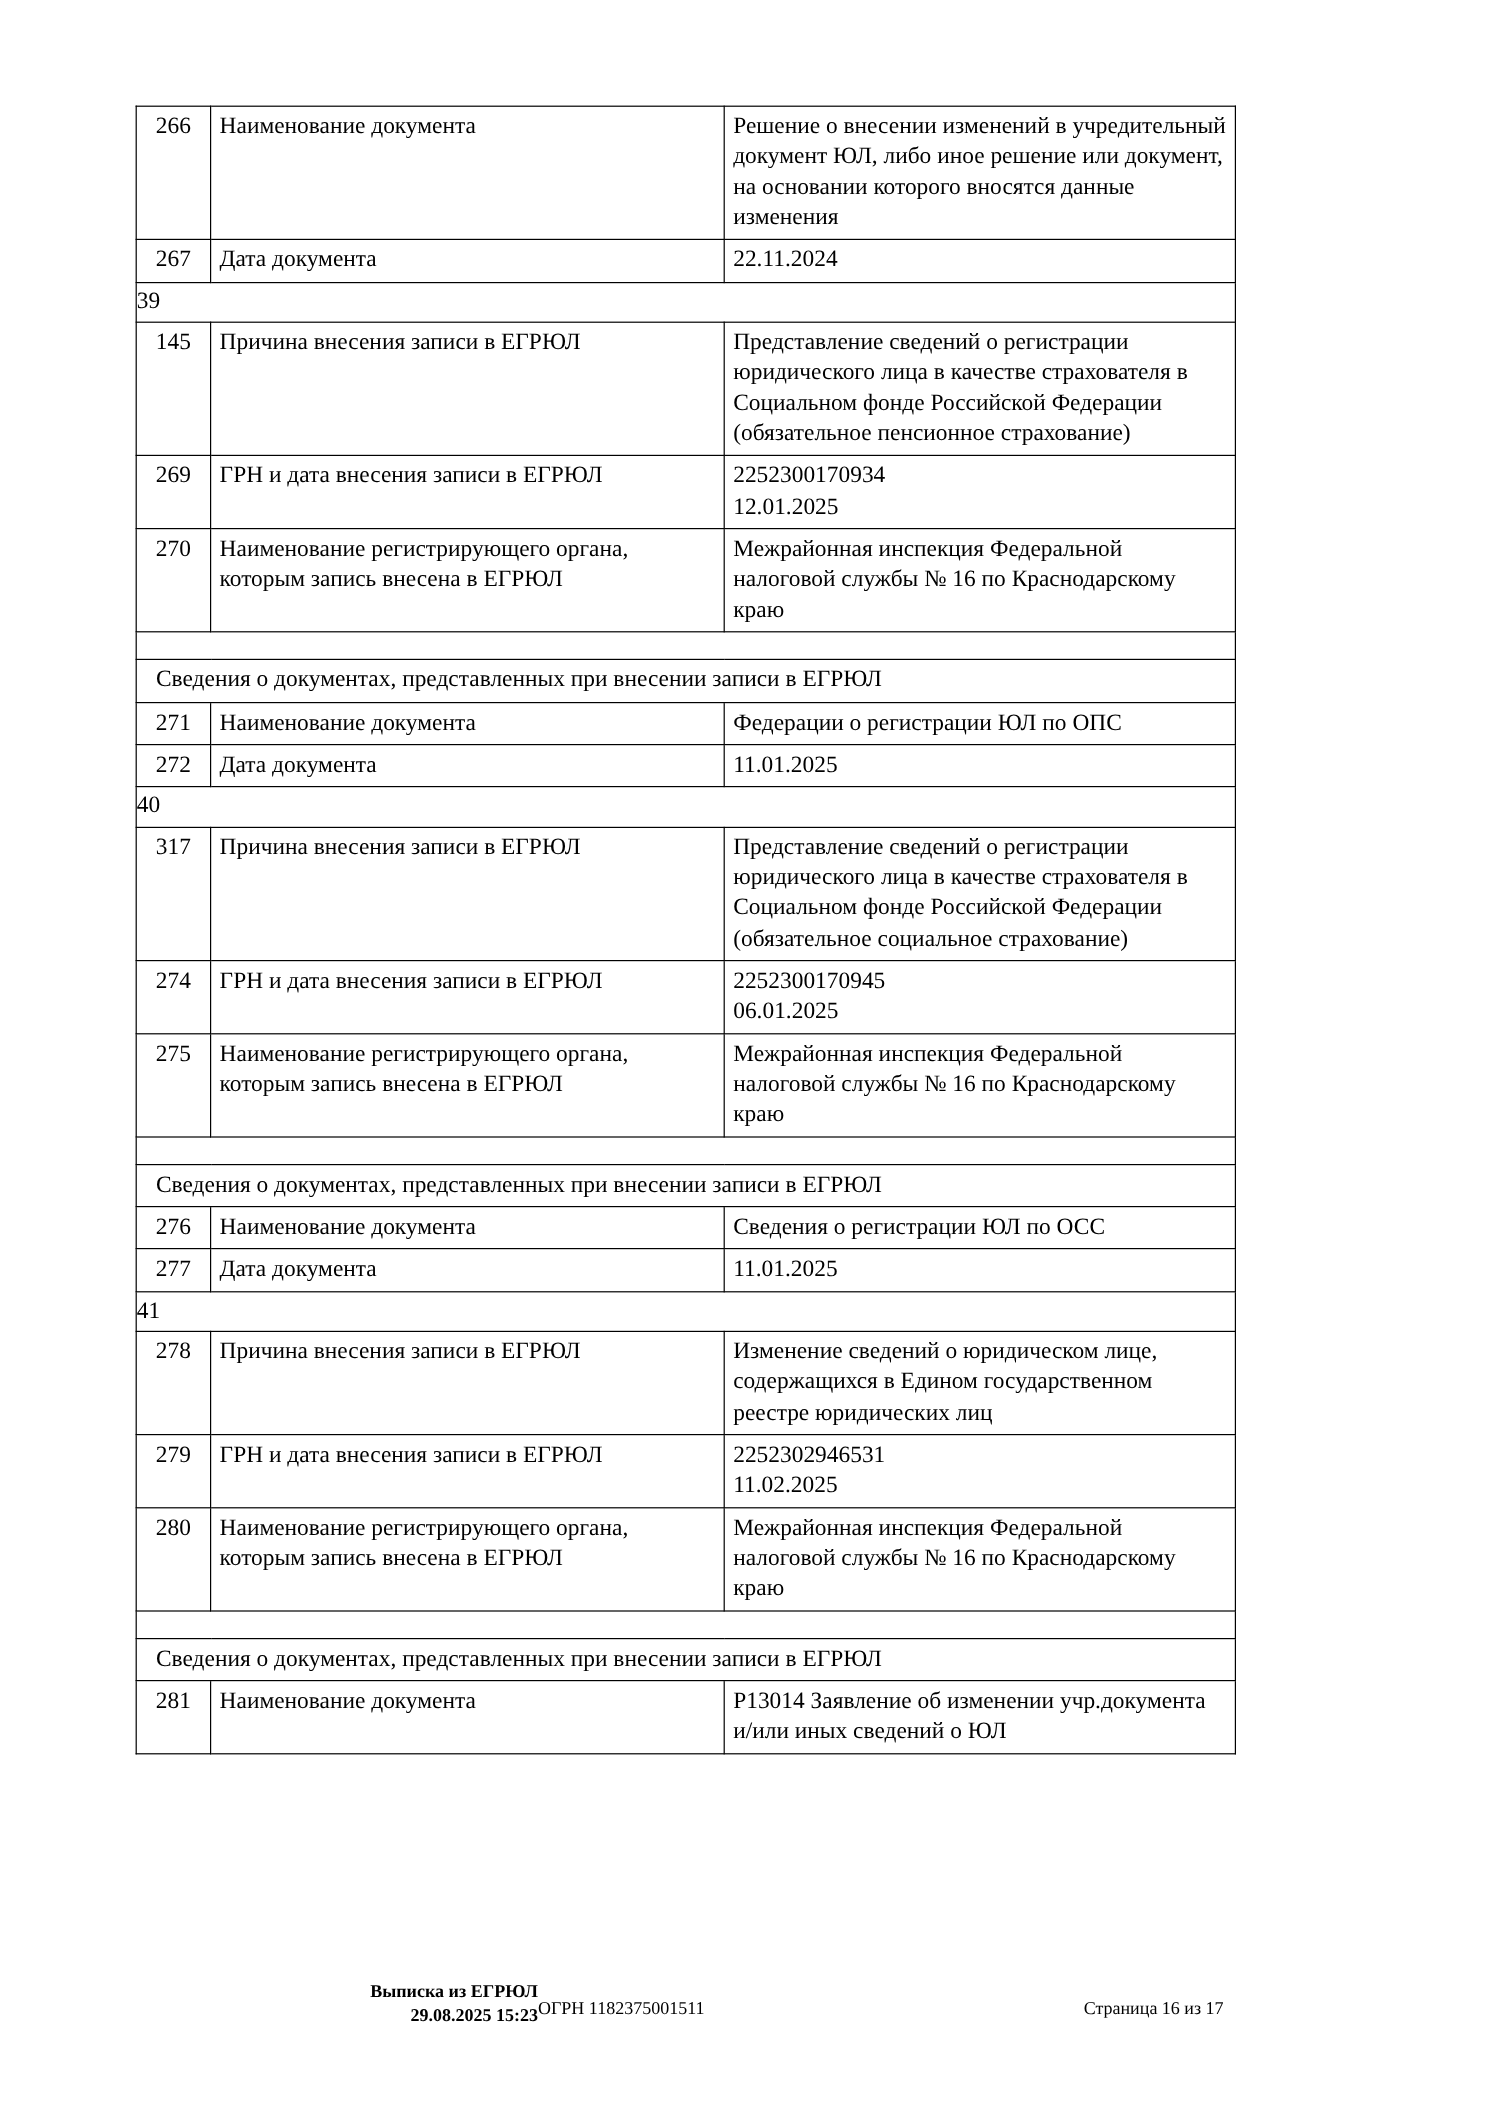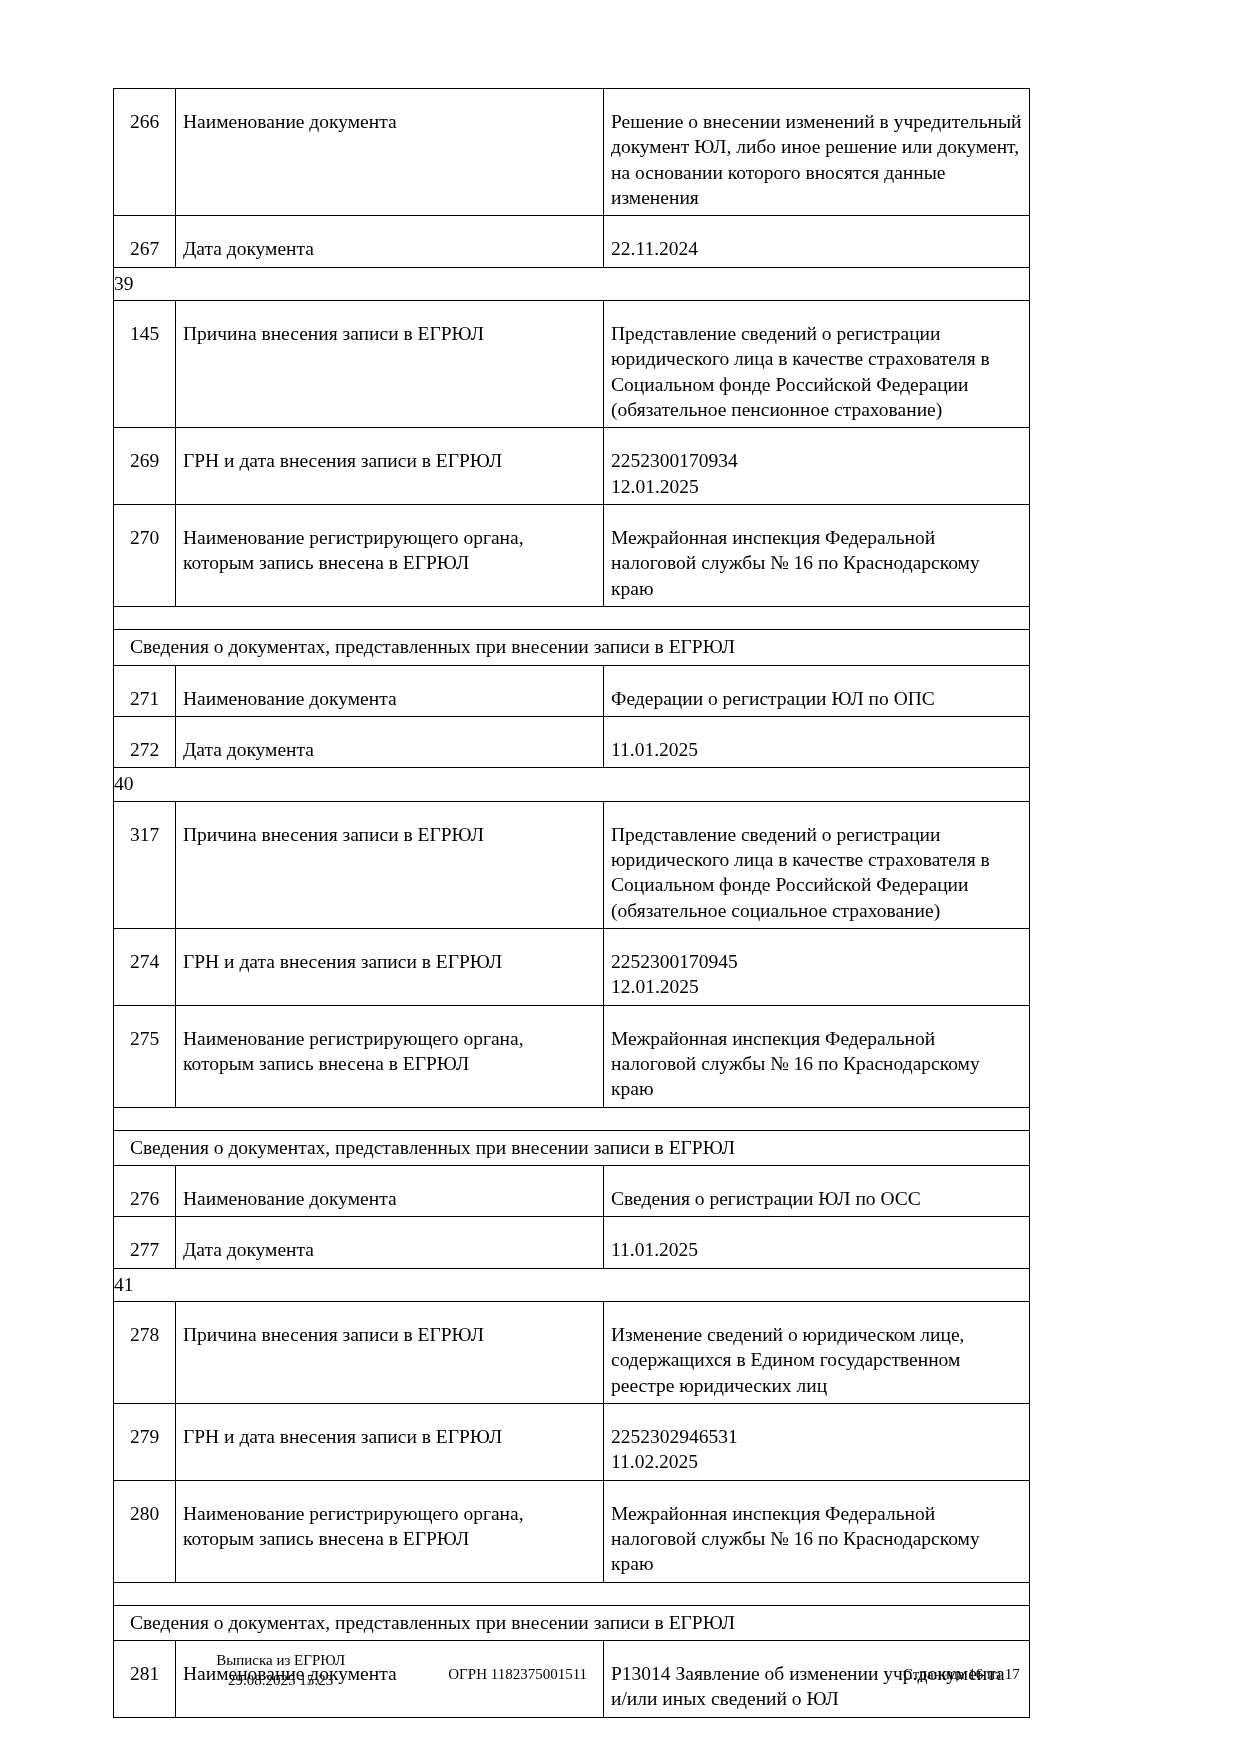--- a/index.html
+++ b/index.html
@@ -26,21 +26,21 @@
     top: 88px;
     width: 916px;
     border-collapse: collapse;
     table-layout: fixed;
     font-size: 19.5px;
     line-height: 1.30;
   }
   .doc-table td {
     border: 1px solid #000000;
     vertical-align: top;
-    padding: 20px 7px 5px 7px;
+    padding: 4px 7px 5px 7px;
   }
   col.c-num { width: 62px; }
   col.c-label { width: 428px; }
   col.c-value { width: 426px; }
 
   .num {
     text-align: center;
   }
   .spacer td {
     height: 22px;
@@ -65,21 +65,22 @@
     font-size: 15px;
     line-height: 1.35;
   }
   .footer-row {
     display: flex;
     align-items: flex-start;
     justify-content: space-between;
   }
   .footer-left {
     width: 33%;
-    text-align: center;
+    text-align: right;
+    font-weight: bold;
   }
   .footer-center {
     width: 34%;
     padding-top: 14px;
   }
   .footer-right {
     width: 33%;
     text-align: center;
     padding-top: 14px;
   }
@@ -147,21 +148,21 @@
         </tr>
         <tr>
           <td class="num">317</td>
           <td>Причина внесения записи в ЕГРЮЛ</td>
           <td class="multiline">Представление сведений о регистрации юридического лица в качестве страхователя в Социальном фонде Российской Федерации (обязательное социальное страхование)</td>
         </tr>
         <tr>
           <td class="num">274</td>
           <td>ГРН и дата внесения записи в ЕГРЮЛ</td>
           <td class="multiline">2252300170945
-12.01.2025</td>
+06.01.2025</td>
         </tr>
         <tr>
           <td class="num">275</td>
           <td>Наименование регистрирующего органа, которым запись внесена в ЕГРЮЛ</td>
           <td class="multiline">Межрайонная инспекция Федеральной налоговой службы № 16 по Краснодарскому краю</td>
         </tr>
         <tr class="spacer">
           <td colspan="3"></td>
         </tr>
         <tr class="section-row">

